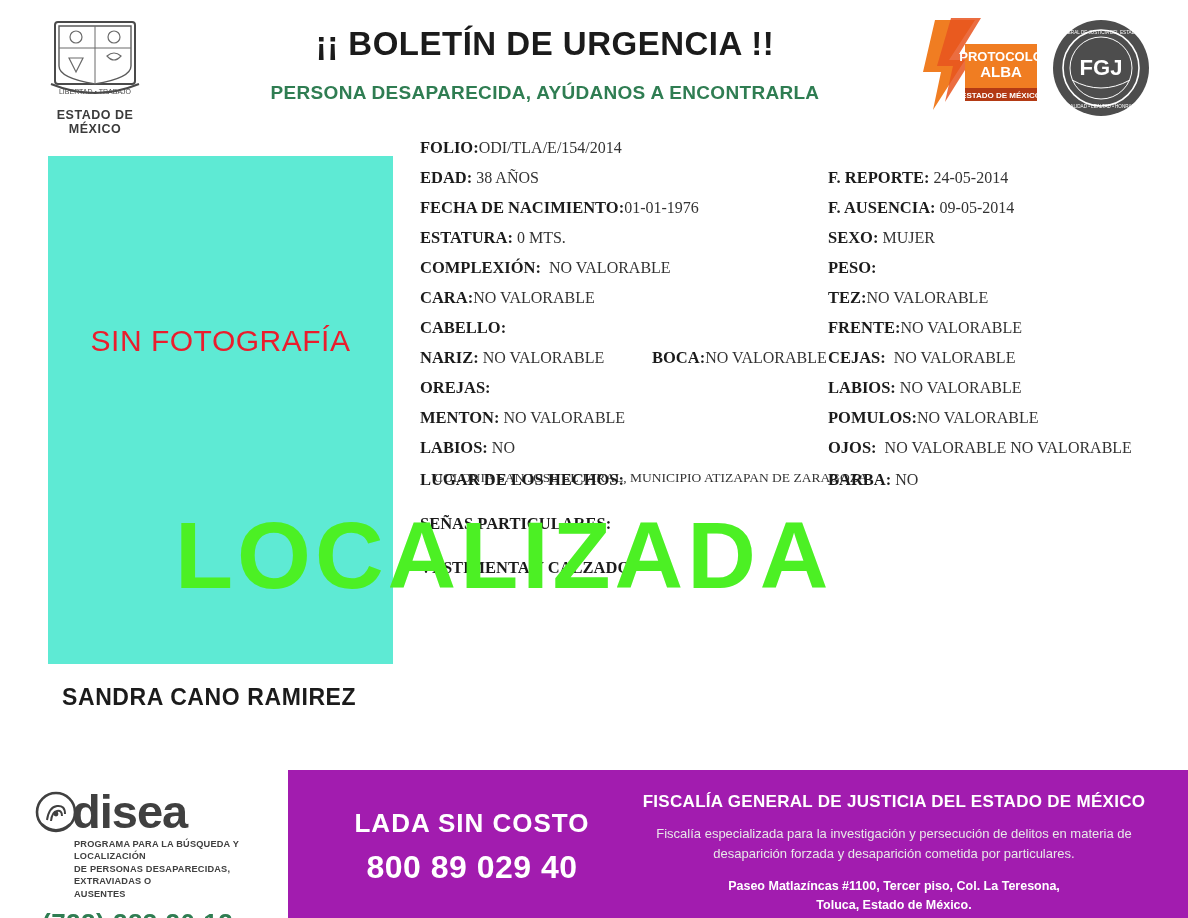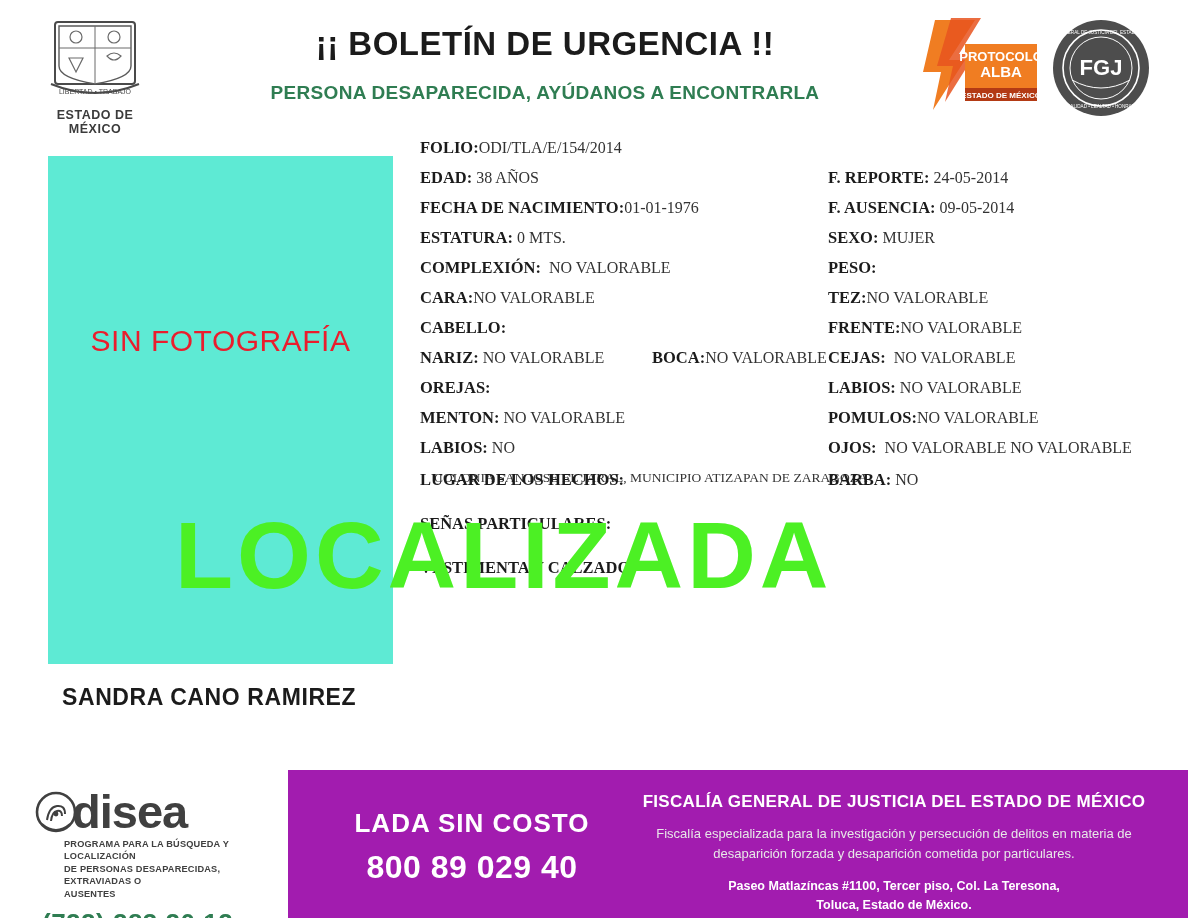--- a/index.html
+++ b/index.html
@@ -199,21 +199,21 @@
     letter-spacing: -1px;
     line-height: 1;
     margin-left: 38px;
   }
   .odisea-tag {
     font-size: 9.2px;
     color: #404040;
     line-height: 1.35;
     letter-spacing: 0.2px;
     margin-top: 3px;
-    margin-left: 30px;
+    margin-left: 40px;
     font-weight: bold;
   }
   .odisea-phone {
     font-size: 26px;
     font-weight: bold;
     color: #2f7d52;
     margin-top: 8px;
     margin-left: 8px;
     letter-spacing: 0.5px;
   }

